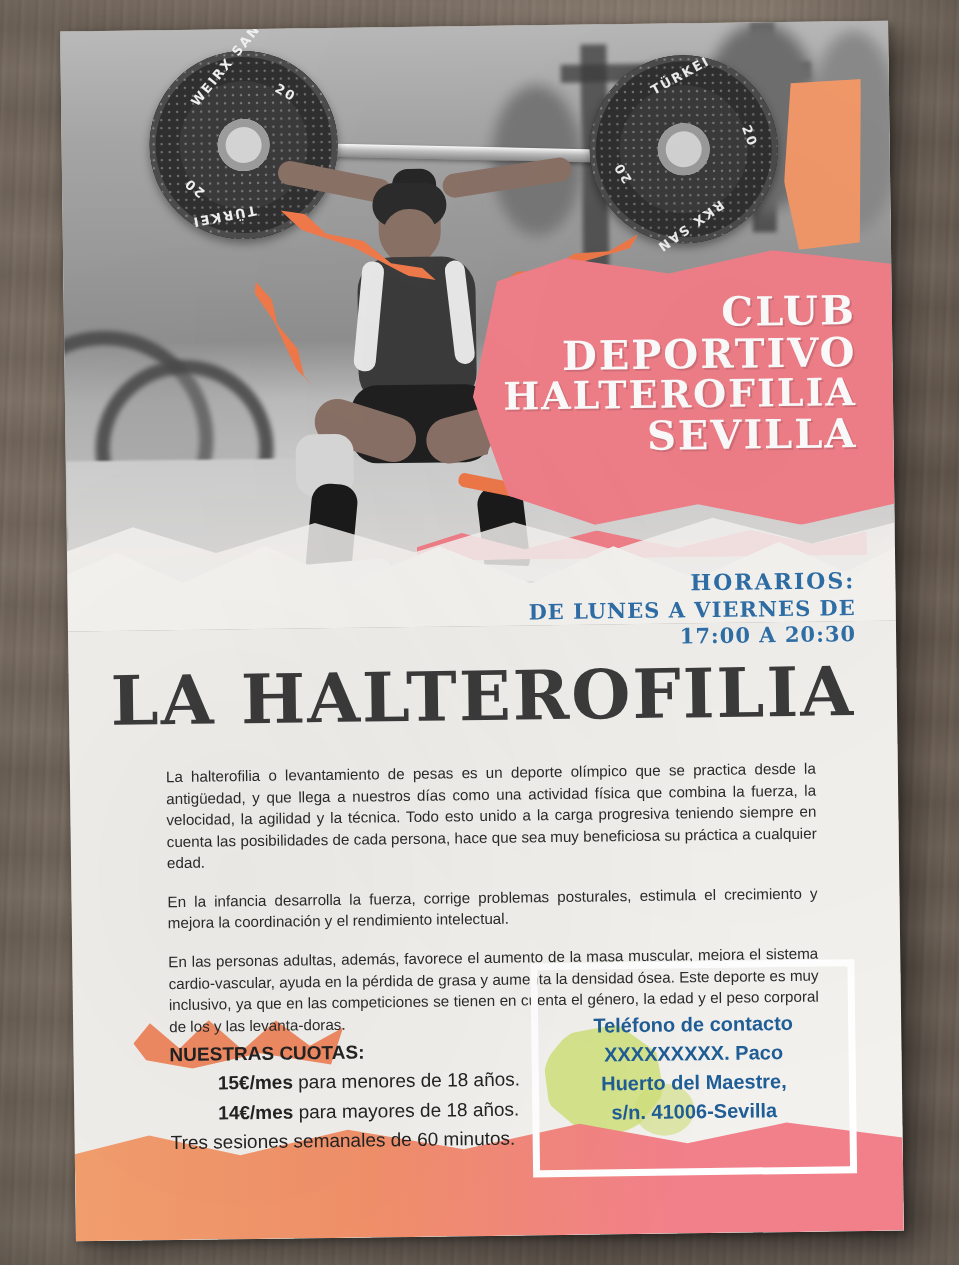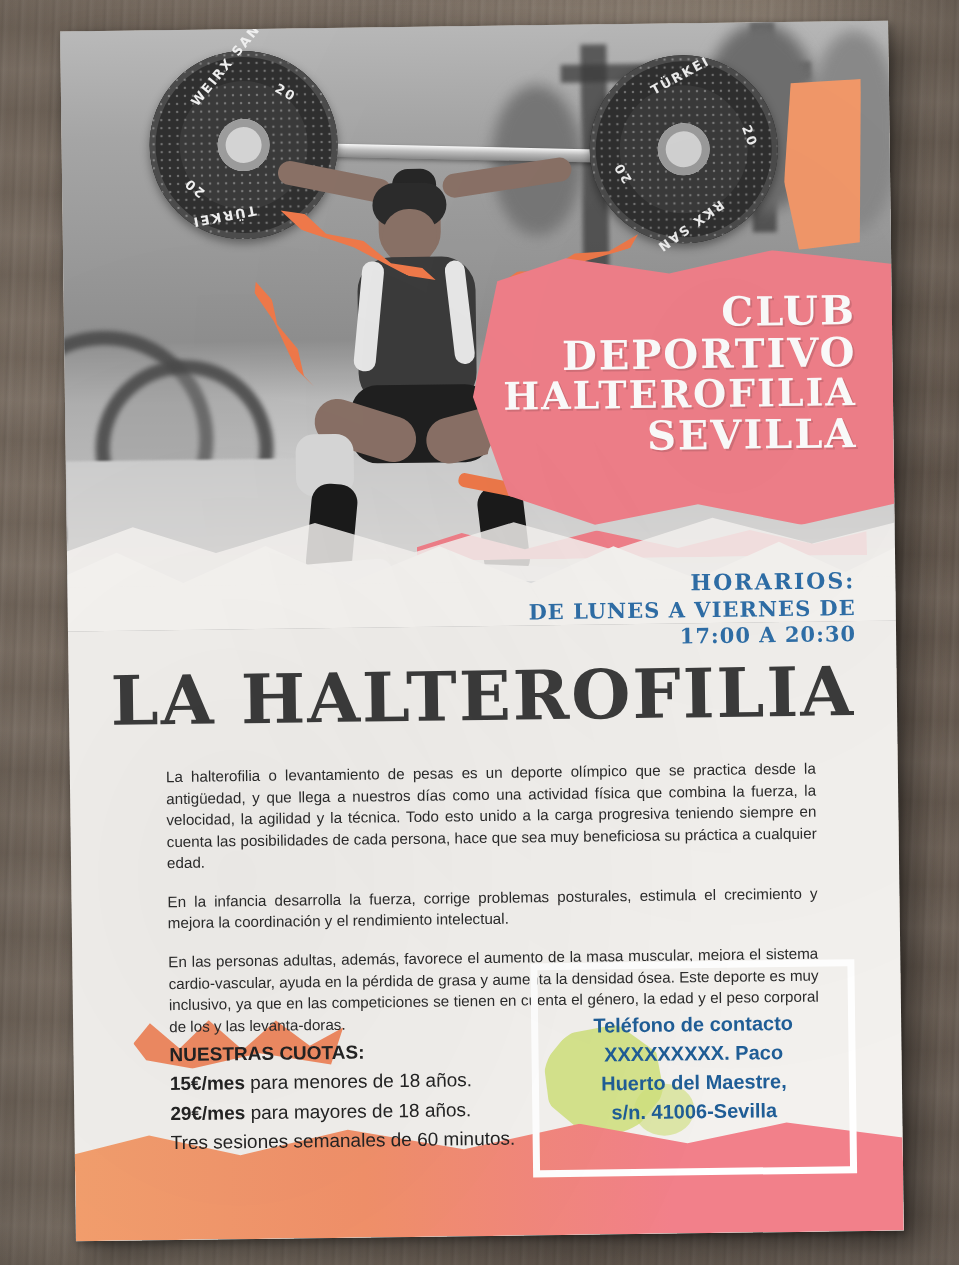--- a/index.html
+++ b/index.html
@@ -262,21 +262,21 @@
     position: absolute;
     left: 96px;
     top: 1010px;
     width: 420px;
     color: #232323;
     font-size: 19px;
     line-height: 1.55;
     z-index: 26;
   }
   #fees .fee-head { font-weight: bold; }
-  #fees .amount { font-weight: bold; }
+  #fees .amount { font-weight: bold; margin-left: 48px; }
 
   #contact-box {
     position: absolute;
     right: 46px;
     bottom: 58px;
     width: 310px;
     height: 200px;
     border: 7px solid #ffffff;
     z-index: 26;
     display: flex;
@@ -417,21 +417,21 @@
     <div class="green-splash" style="left:560px; top:1060px; width:60px; height:52px; border-radius:50%; opacity:.6;"></div>
 
     <div id="fees">
       <div>
         <span class="fee-head">NUESTRAS CUOTAS</span><span class="fee-head">:</span>
       </div>
       <div>
         <span class="amount">15€/mes</span><span> para menores de 18 años.</span>
       </div>
       <div>
-        <span class="amount">29€/mes</span><span> para mayores de 18 años.</span>
+        <span class="amount">14€/mes</span><span> para mayores de 18 años.</span>
       </div>
       <div>Tres sesiones semanales de 60 minutos.</div>
     </div>
 
     <div class="bottom-orange"></div>
 
     <div id="contact-box">
       <div id="contact-text">
         <div>Teléfono de contacto</div>
         <div>XXXXXXXXX. Paco</div>

